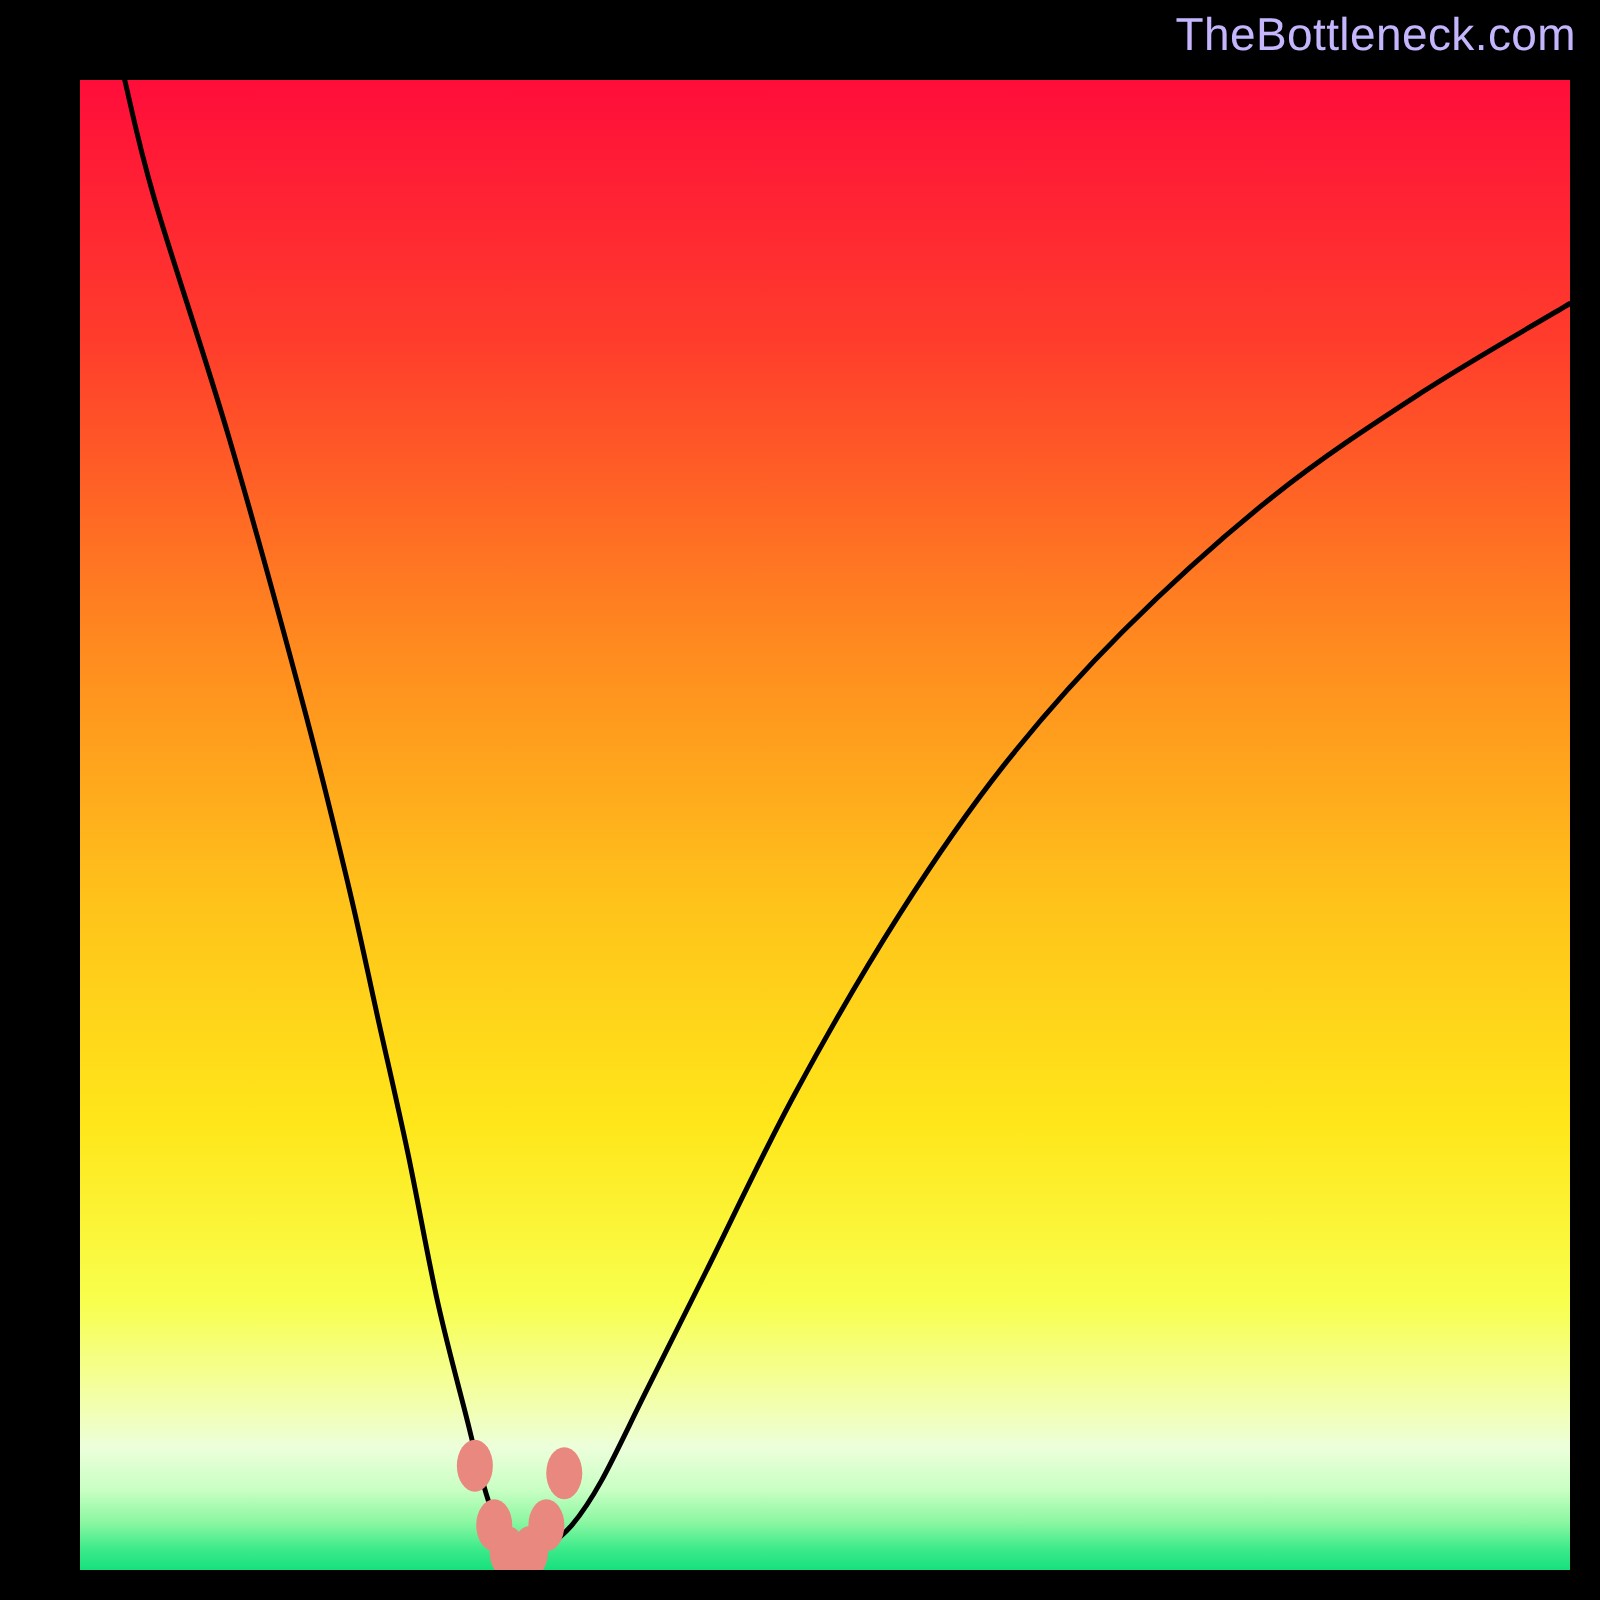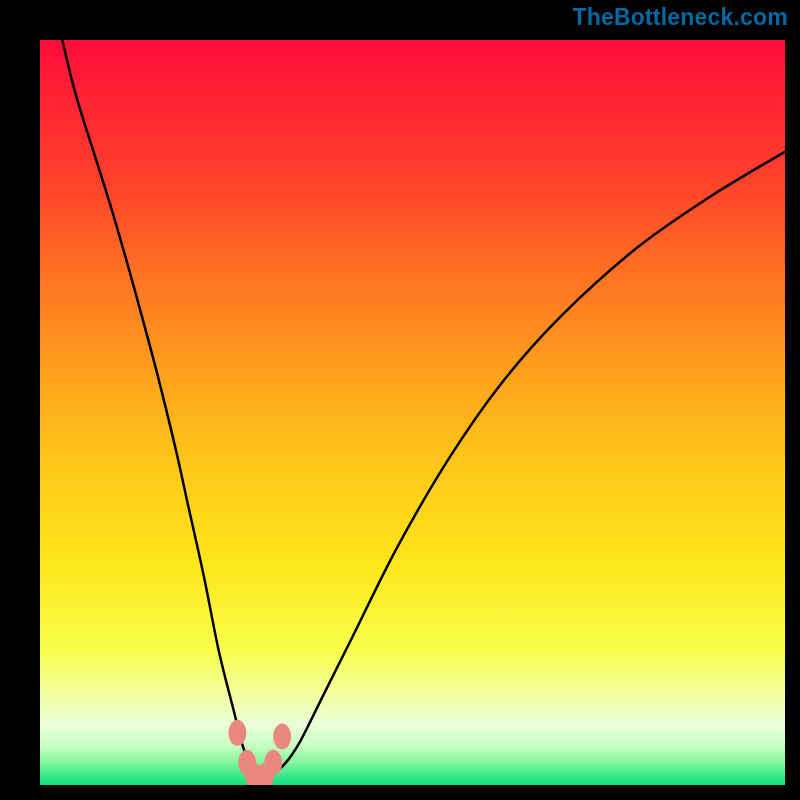--- a/index.html
+++ b/index.html
@@ -24,23 +24,23 @@
     left: 40px;
     top: 40px;
     width: 745px;
     height: 745px;
     overflow: hidden;
   }
   .watermark {
     position: absolute;
     top: 4px;
     right: 12px;
-    color: #0369a1;
+    color: #c4b5fd;
     font-size: 23px;
-    font-weight: 700;
+    font-weight: 400;
     letter-spacing: 0.2px;
     user-select: none;
   }
   svg { display: block; }
 </style>
 </head>
 <body>
 
 <div class="frame">
   <div class="watermark">TheBottleneck.com</div>

